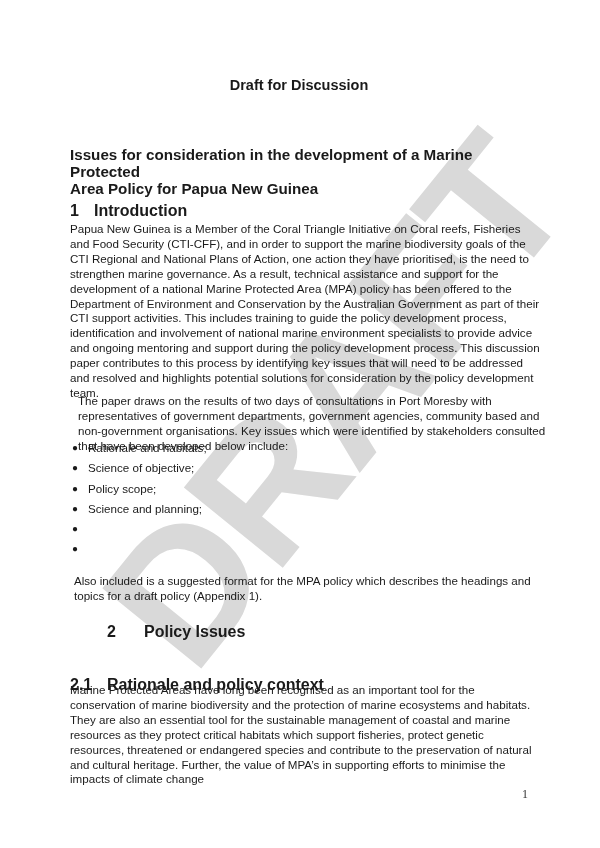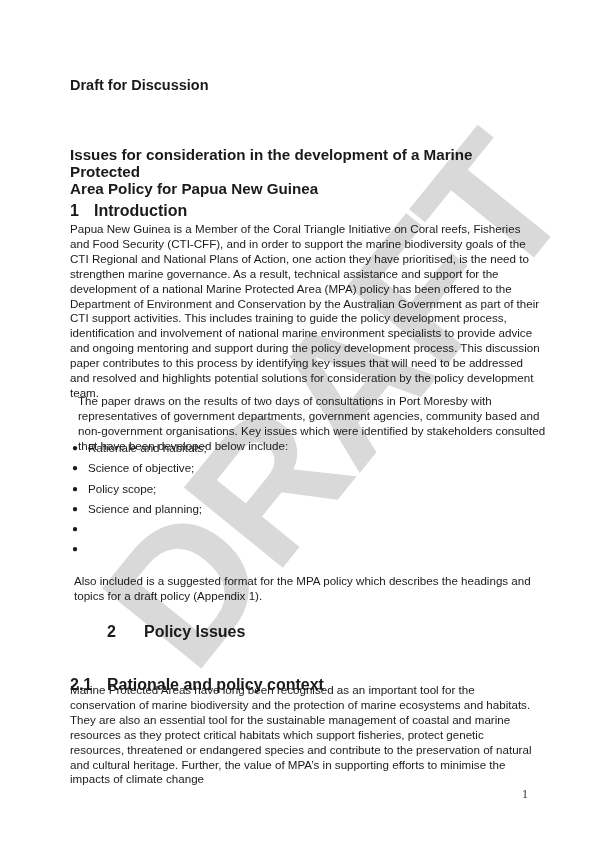--- a/index.html
+++ b/index.html
@@ -5,21 +5,21 @@
     html, body { margin: 0; padding: 0; background: #ffffff; }
     body { width: 600px; height: 848px; position: relative; overflow: hidden;
       font-family: "Liberation Sans", sans-serif; color: #1a1a1a; }
     .page { position: absolute; left: 0; top: 0; width: 600px; height: 848px; }
     .watermark { position: absolute; left: 40px; top: 300px; width: 560px; height: 240px;
       transform: rotate(-51deg); transform-origin: 50% 50%;
       font-family: "Liberation Sans", sans-serif; font-weight: bold;
       font-size: 185px; line-height: 240px; color: #d9d9d9; letter-spacing: -4px;
       text-align: center; z-index: 0; pointer-events: none; }
     .content { position: absolute; left: 70px; top: 0; width: 468px; z-index: 1; }
-    .draft-title { position: absolute; top: 77px; left: 0; width: 458px; 
+    .draft-title { position: absolute; top: 77px; left: 0; width: 458px; text-align: center;
       font-weight: bold; font-size: 14.5px; }
     .doc-title { position: absolute; top: 146px; left: 0; width: 470px;
       font-weight: bold; font-size: 15.2px; line-height: 17px; }
     .h1 { position: absolute; left: 0; font-weight: bold; font-size: 16px; }
     .h1 .num { display: inline-block; width: 24px; }
     .h1.wide .num { width: 37px; }
     .para { position: absolute; left: 0; width: 470px; font-size: 11.6px; line-height: 14.9px; }
     .bullets { position: absolute; left: 0; top: 441px; width: 470px; margin: 0; padding: 0; list-style: none; }
     .bullets li { font-size: 11.6px; height: 20.3px; line-height: 14px; position: relative; padding-left: 18px; }
     .bullets li .dot { position: absolute; left: 2px; top: 0; font-size: 10px; }

